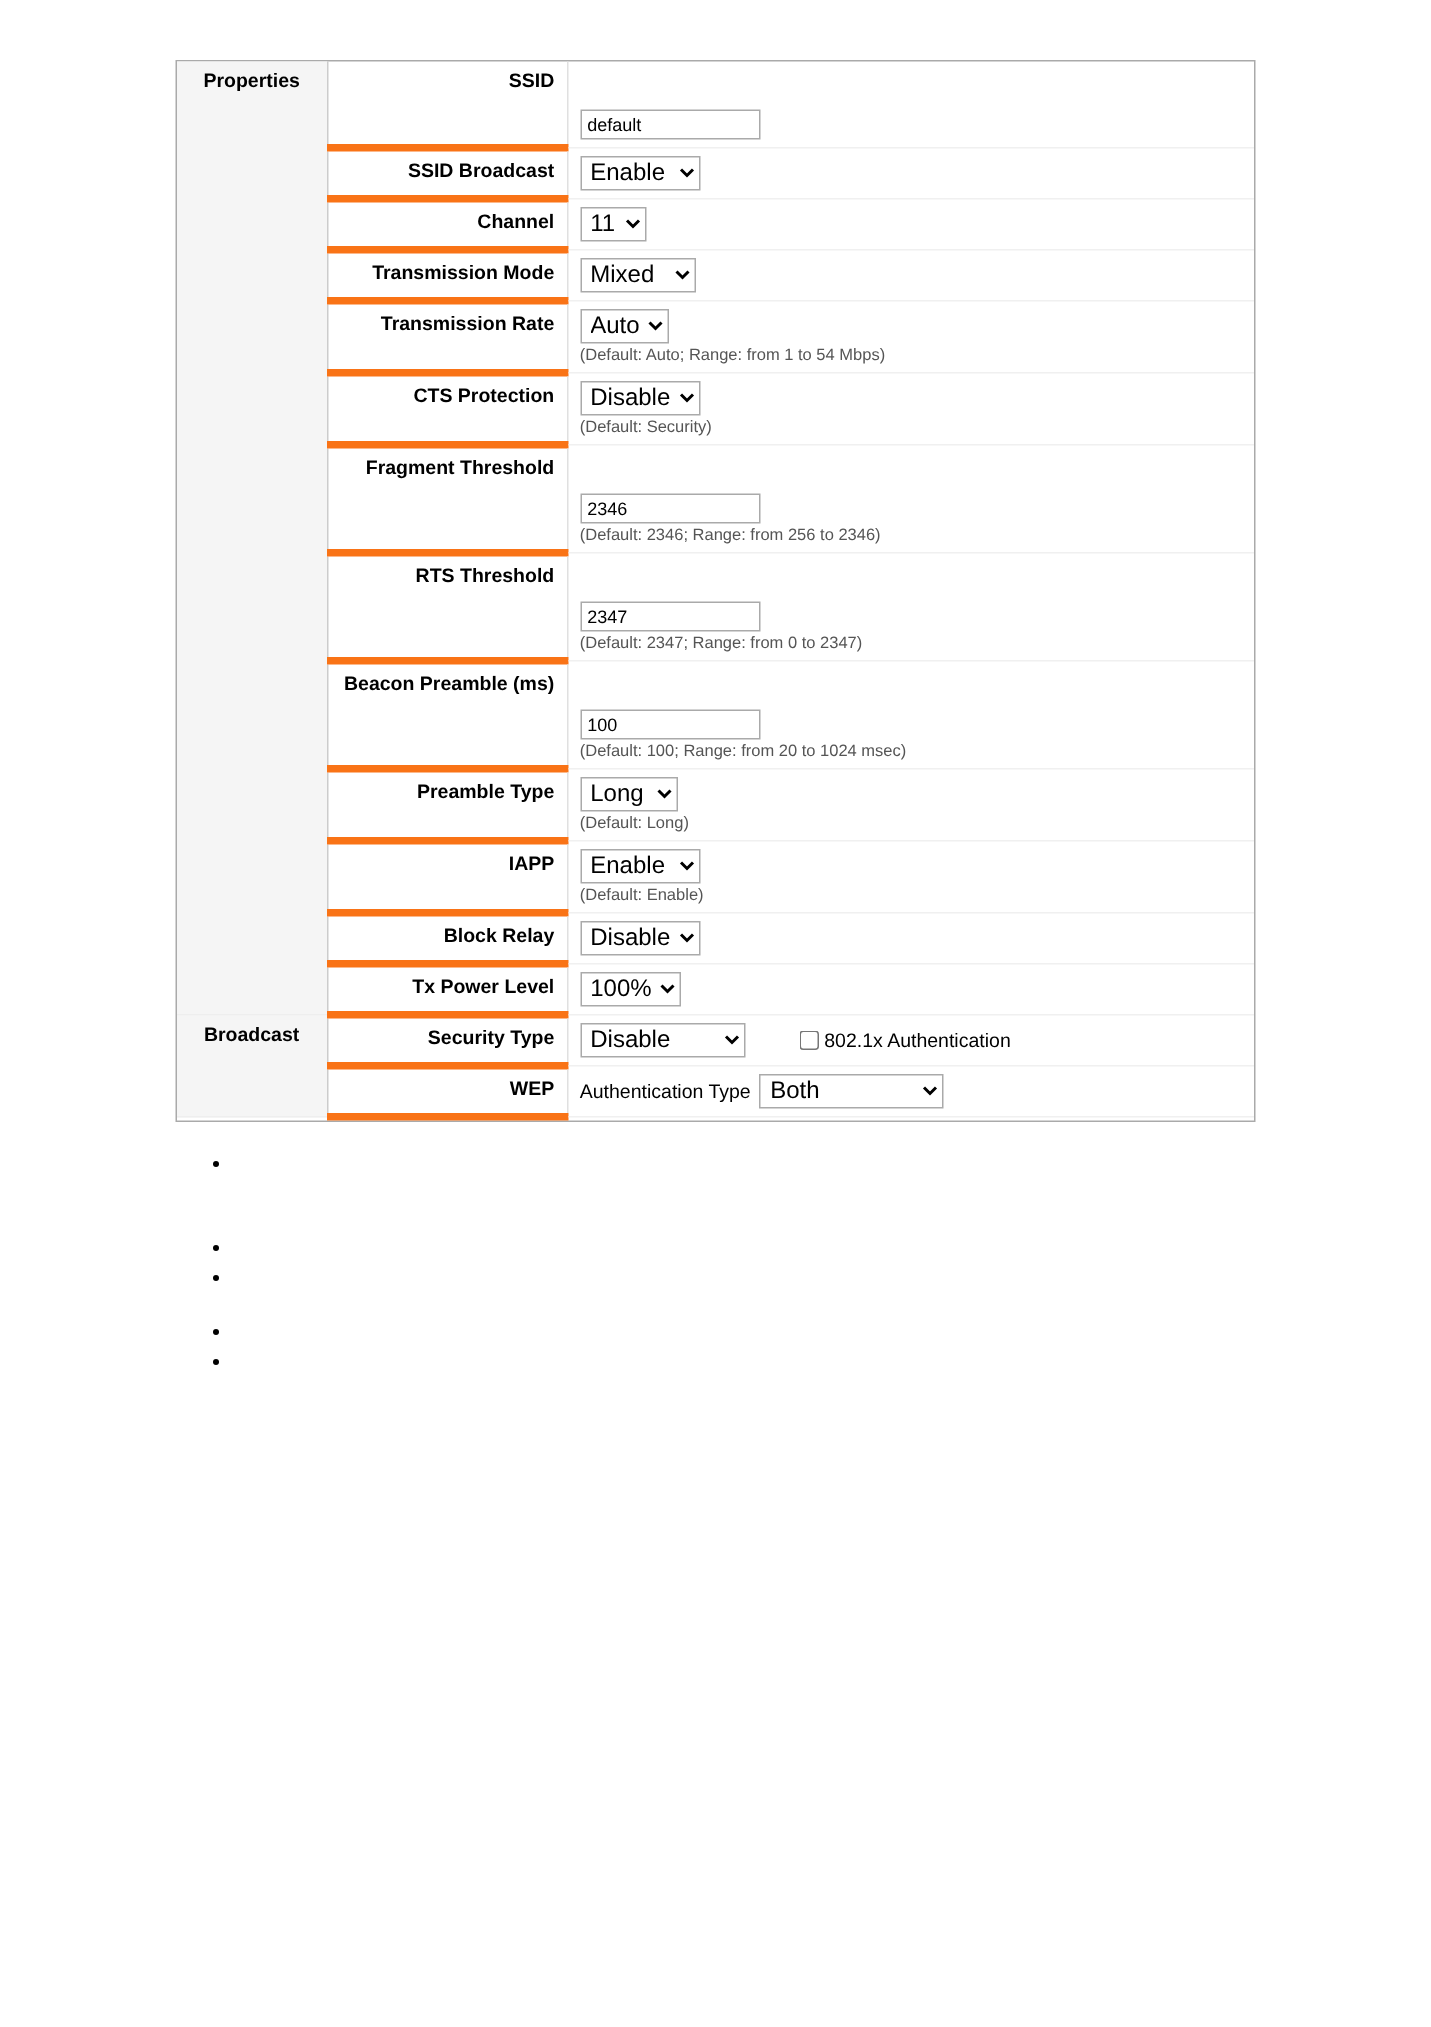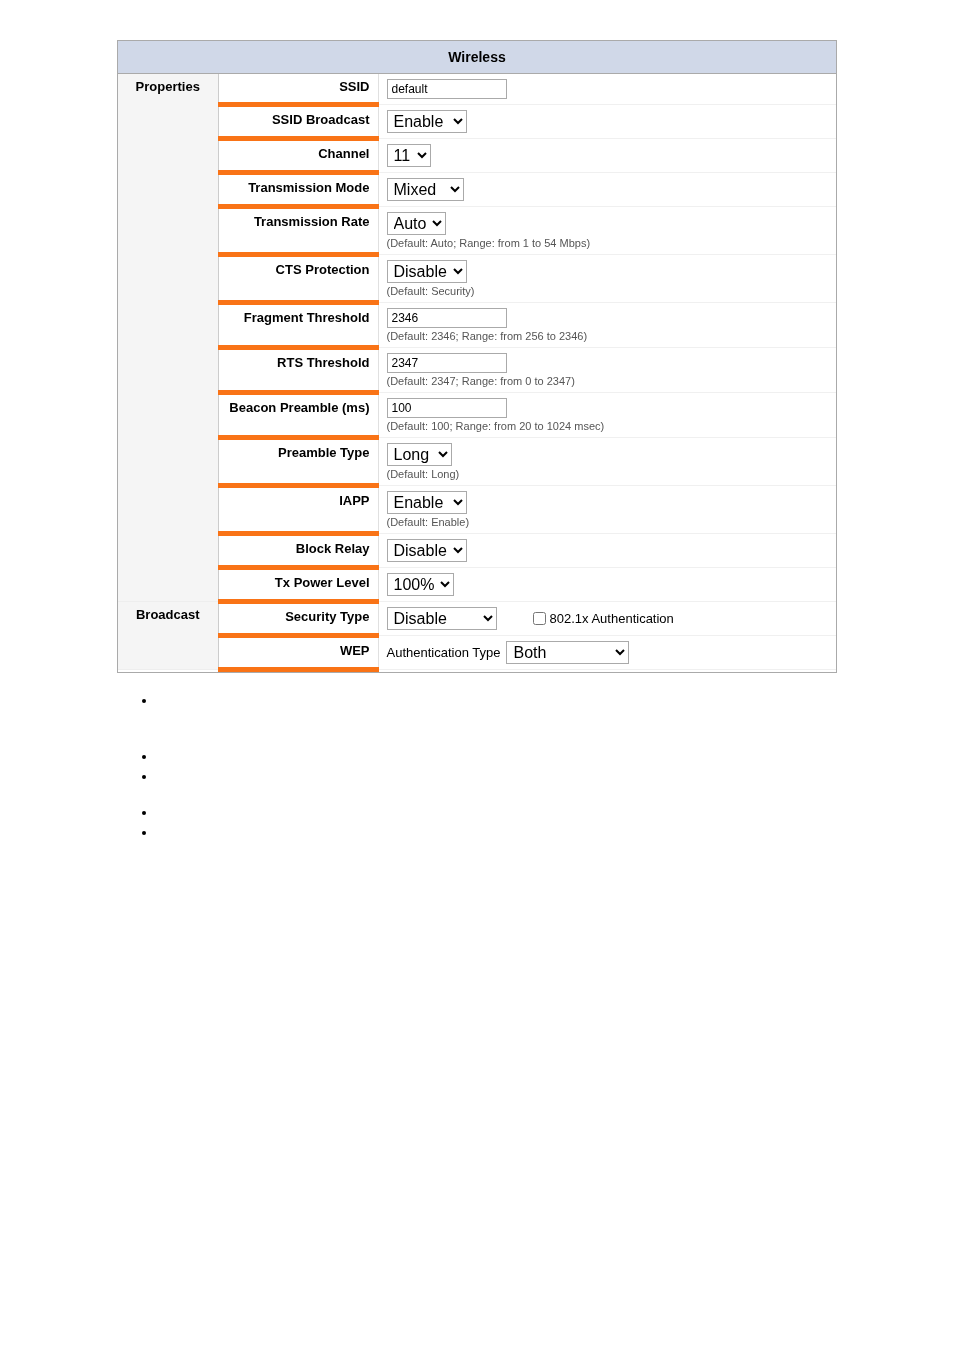--- a/index.html
+++ b/index.html
@@ -61,20 +61,21 @@
     .hint-text {
       font-size: 11px;
       color: #555;
       margin-top: 2px;
     }
     input[type="text"] {
       border: 1px solid #aaa;
       padding: 2px 4px;
       font-size: 12px;
       width: 120px;
+      margin-top: 27px;
     }
     select {
       border: 1px solid #aaa;
       padding: 1px 2px;
       font-size: 16px;
       background: #fff;
     }
     .section-row td {
       border-top: 1px solid #aaa;
     }
@@ -103,21 +104,20 @@
     ul li {
       margin: 4px 0;
       min-height: 16px;
     }
   </style>
 </head>
 <body>
 
 <div class="main-container">
   <div class="wireless-table">
-    <div class="table-header">Wireless</div>
     <table>
 
       <tbody>
           <tr>
         <td class="section-cell" rowspan="13">Properties</td>
         <td class="label-cell">SSID</td>
         <td class="value-cell">
           <input type="text" value="default" style="">
         </td>
       </tr>

